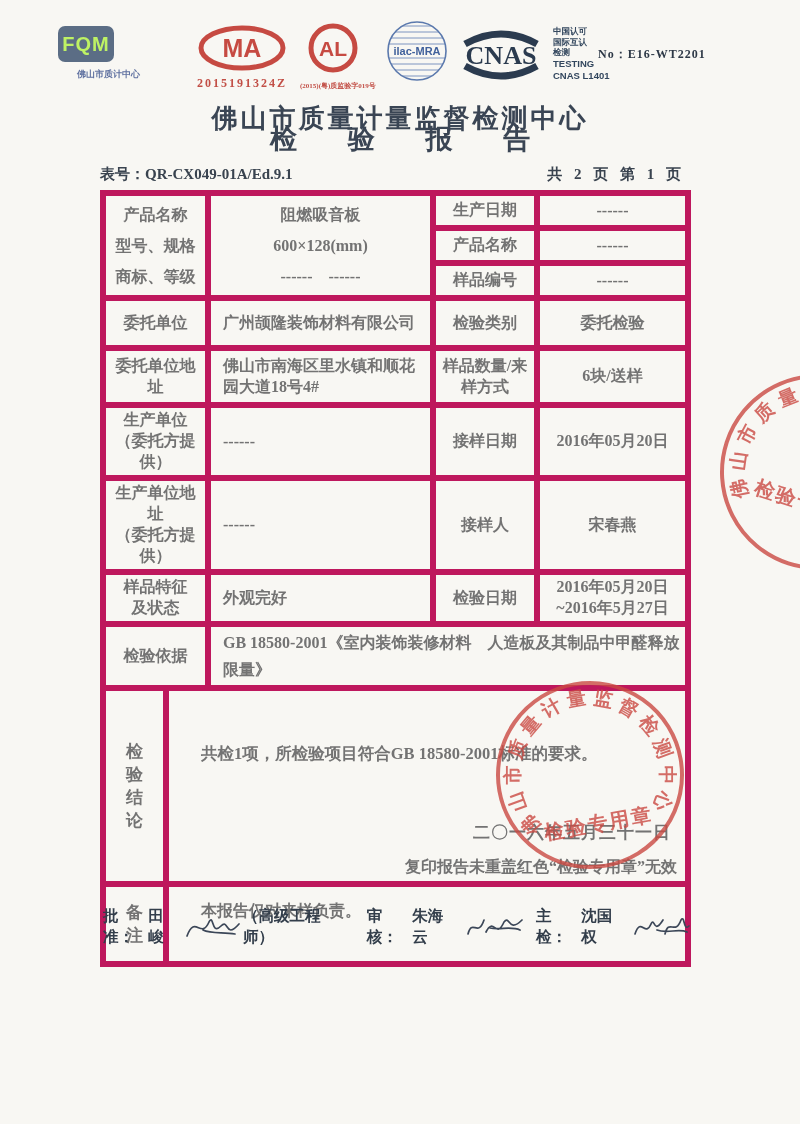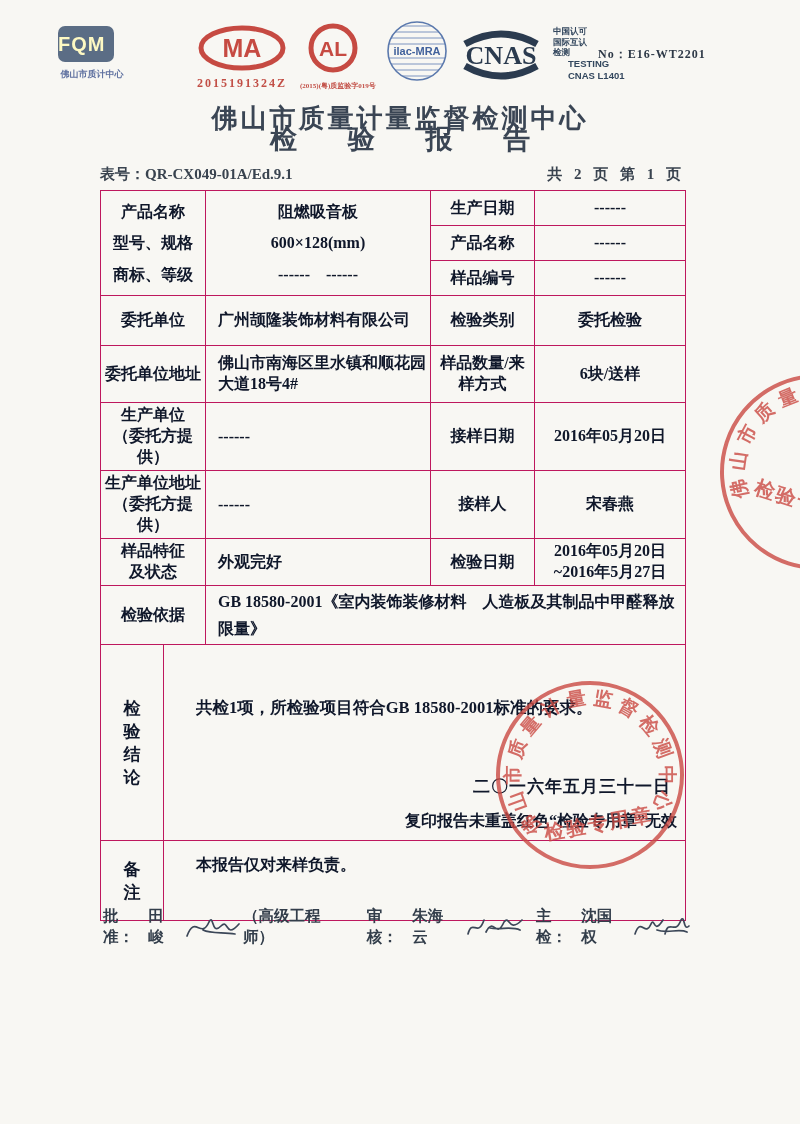--- a/index.html
+++ b/index.html
@@ -2,45 +2,45 @@
 <html><head>
 <meta charset="utf-8">
 <style>
   * { margin:0; padding:0; box-sizing:border-box; }
   html,body { width:800px; height:1124px; }
   body { font-family:"Liberation Serif","DejaVu Serif",serif; background:#eceae6; }
   .page { position:relative; width:800px; height:1124px; background:#f8f7f3; overflow:hidden;
           color:#39434f; }
   
   .hdr-item { position:absolute; }
-  .fqm-box { width:56px; height:36px; background:#5b6d85; border-radius:7px; color:#fef9c3;
-             font-weight:bold; font-size:20px; line-height:36px;
+  .fqm-box { width:56px; height:36px; background:#5b6d85; border-radius:7px; color:#bef264;
+             font-weight:bold; font-size:20px; text-align:center; line-height:36px;
              letter-spacing:1px; font-family:"Liberation Sans",sans-serif; }
-  .fqm-cap { position:absolute; left:-14px; top:42px; width:96px; text-align:center;
+  .fqm-cap { position:absolute; left:-14px; top:42px; width:96px; text-align:right;
              font-size:9px; color:#5f71a0; font-weight:bold; }
   .logo-num { text-align:center; color:#c24f46; font-weight:bold; }
   .cma-num { font-size:12px; letter-spacing:2px; margin-top:1px; }
   .cal-num { font-size:7px; margin-top:2px; white-space:nowrap; }
   .cnas-cap { font-size:8.5px; color:#33475e; line-height:1.25; font-weight:bold;
               font-family:"Liberation Sans",sans-serif; }
-  .cnas-cap .b { font-size:9.5px;margin-left:15px; }
+  .cnas-cap .b { font-size:9.5px; }
   .report-no { position:absolute; left:598px; top:46px; font-size:12px; font-weight:bold;
                color:#2e3947; letter-spacing:1px; }
   
   .t-org { position:absolute; left:0; top:101px; width:800px; text-align:center;
            font-size:26px; font-weight:bold; letter-spacing:3px; color:#3a4554; }
   .t-doc { position:absolute; left:0; top:121px; width:800px; text-align:center;
            font-size:27px; font-weight:bold; letter-spacing:22px; text-indent:22px; color:#3a4554; }
   .meta { position:absolute; left:100px; top:165px; width:585px; display:flex;
           justify-content:space-between; font-size:15px; font-weight:600; color:#39434f;gap:48px; }
   .meta .pg { letter-spacing:4px;text-align:right; }
   
   table.rep { position:absolute; left:100px; top:190px; width:585px; border-collapse:collapse;
               table-layout:fixed; }
-  table.rep td { border:1px solid #be185d; font-size:16px; font-weight:600; color:#0f172a;
+  table.rep td { border:6px solid #be185d; font-size:16px; font-weight:600; color:#737373;
                  padding:2px 4px; vertical-align:middle; }
   .lbl { text-align:center; }
   .pre { white-space:pre-line; }
   .vleft { text-align:left; padding-left:12px !important; }
   .vcenter { text-align:center; }
   .lh { line-height:1.95; }
   .vcol { display:flex; flex-direction:column; justify-content:space-around; align-items:center;
           height:100%; font-size:17px; font-weight:600; }
   .ccl-cell { position:relative; vertical-align:top !important; }
   .ccl-text { position:absolute; left:32px; top:52px; width:460px; font-size:16.5px; }

